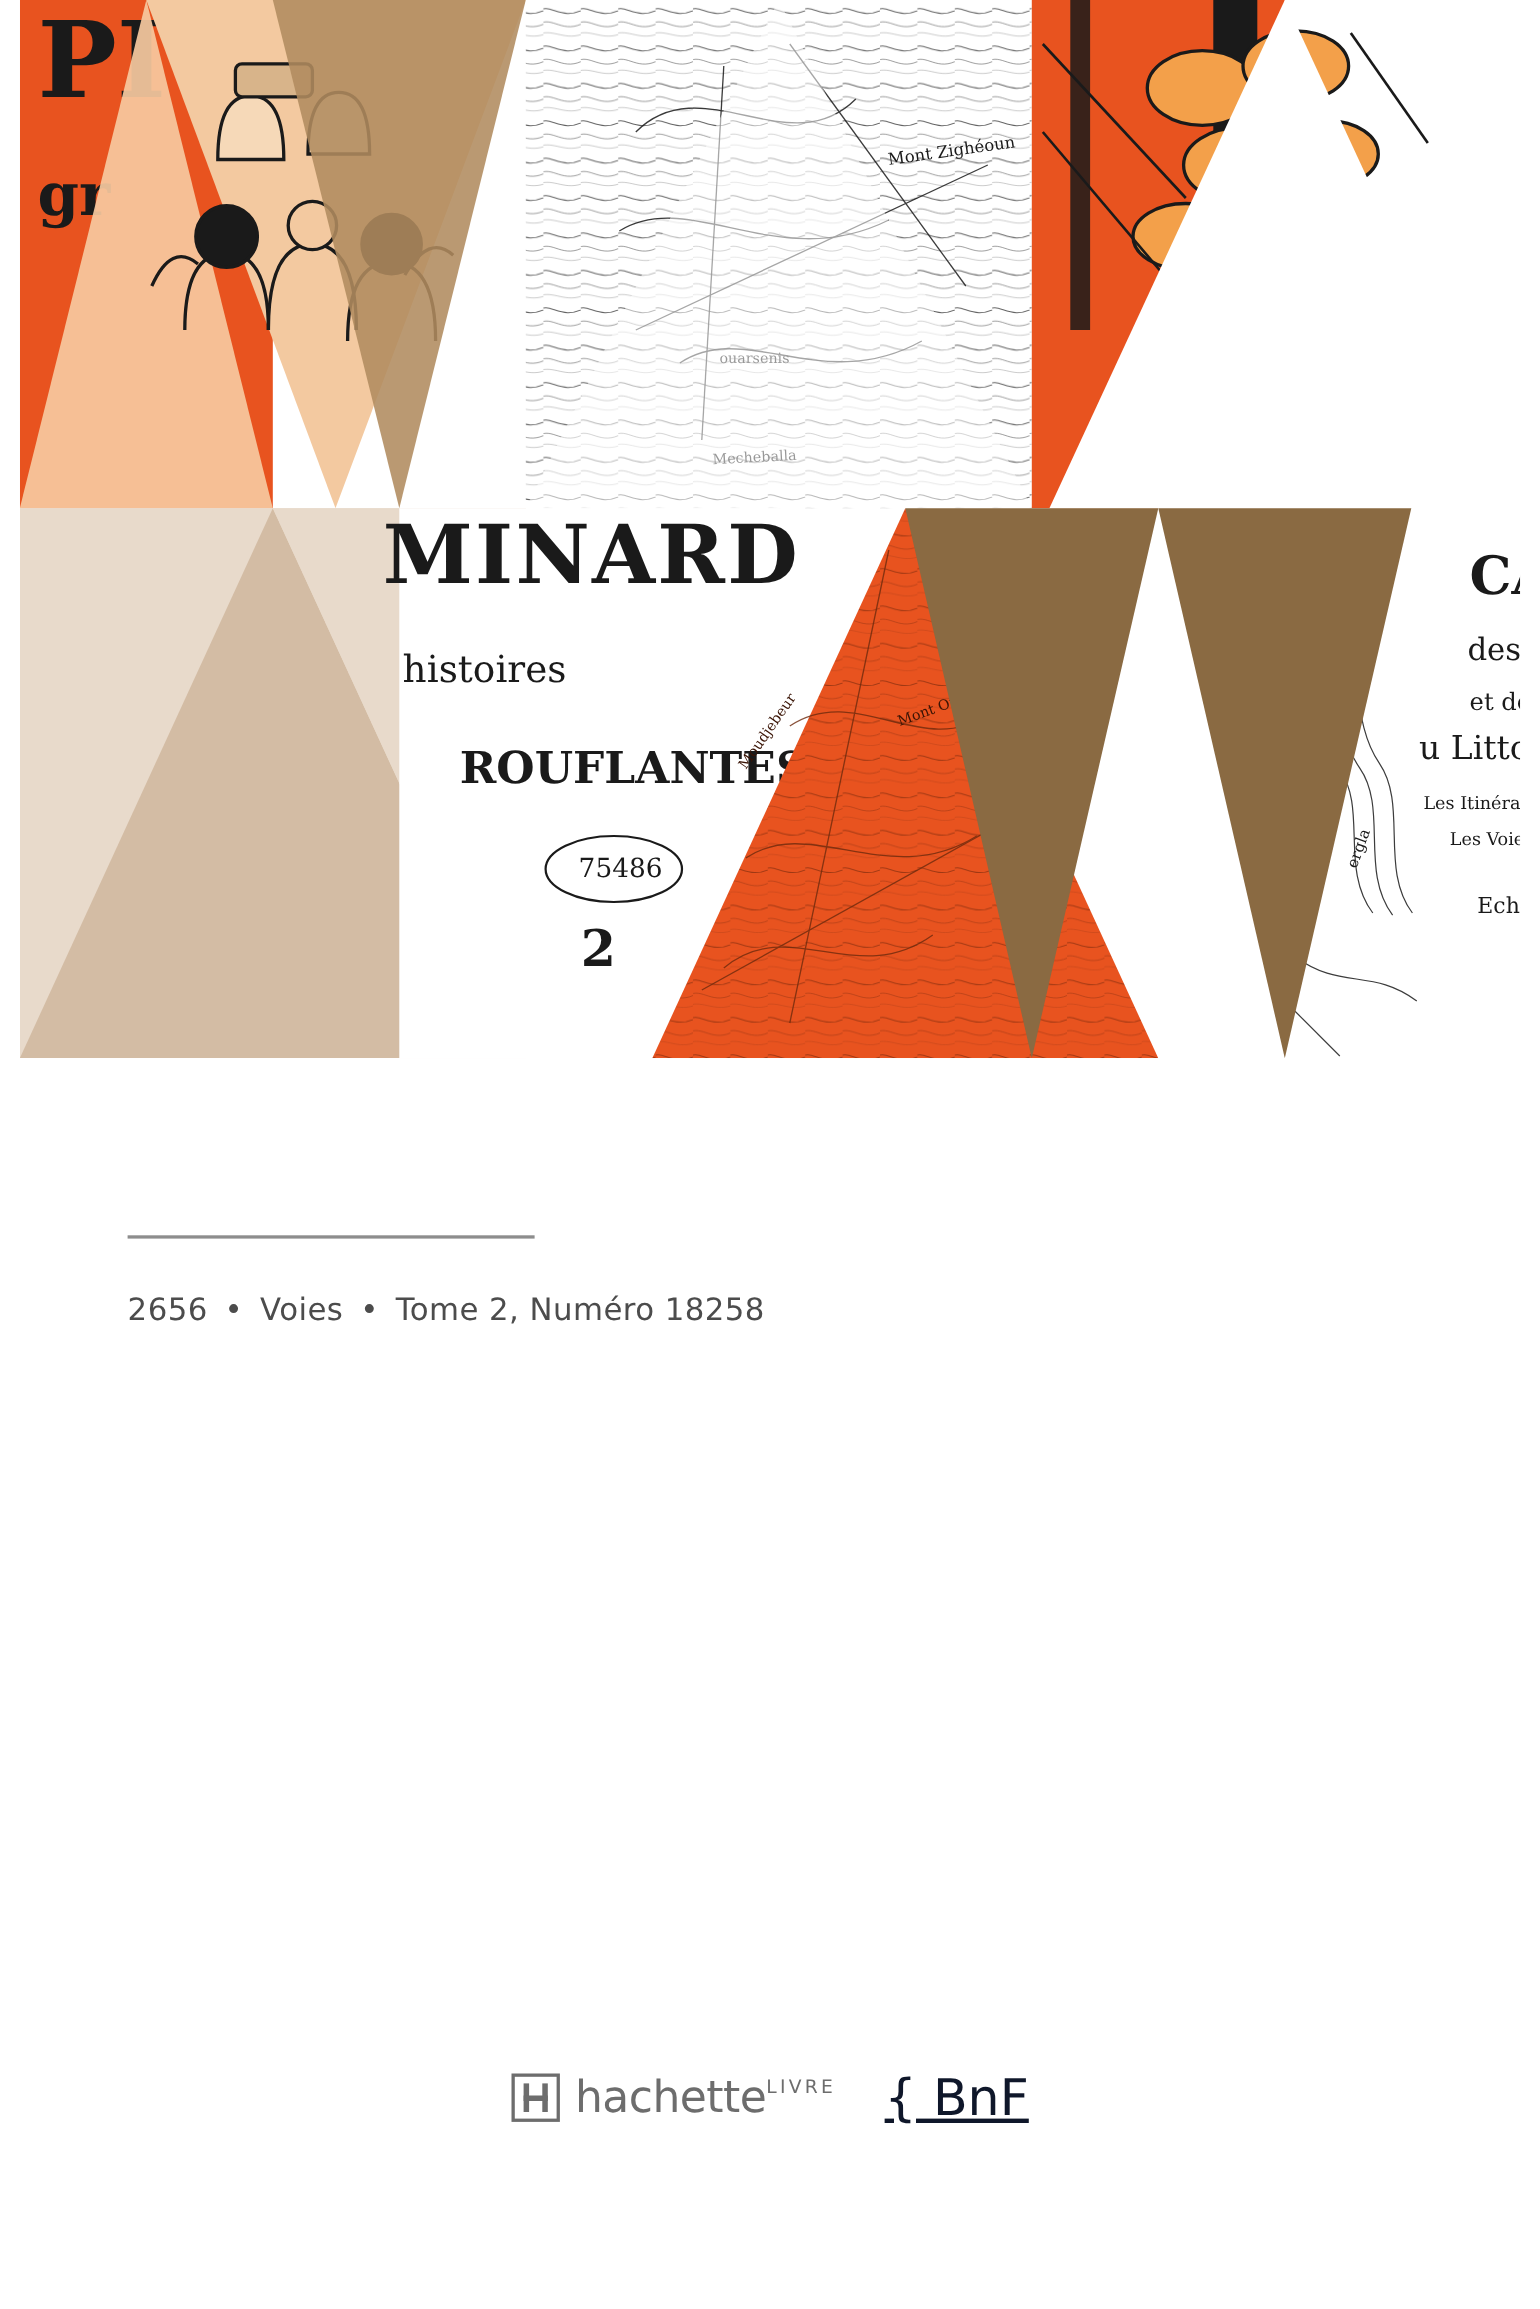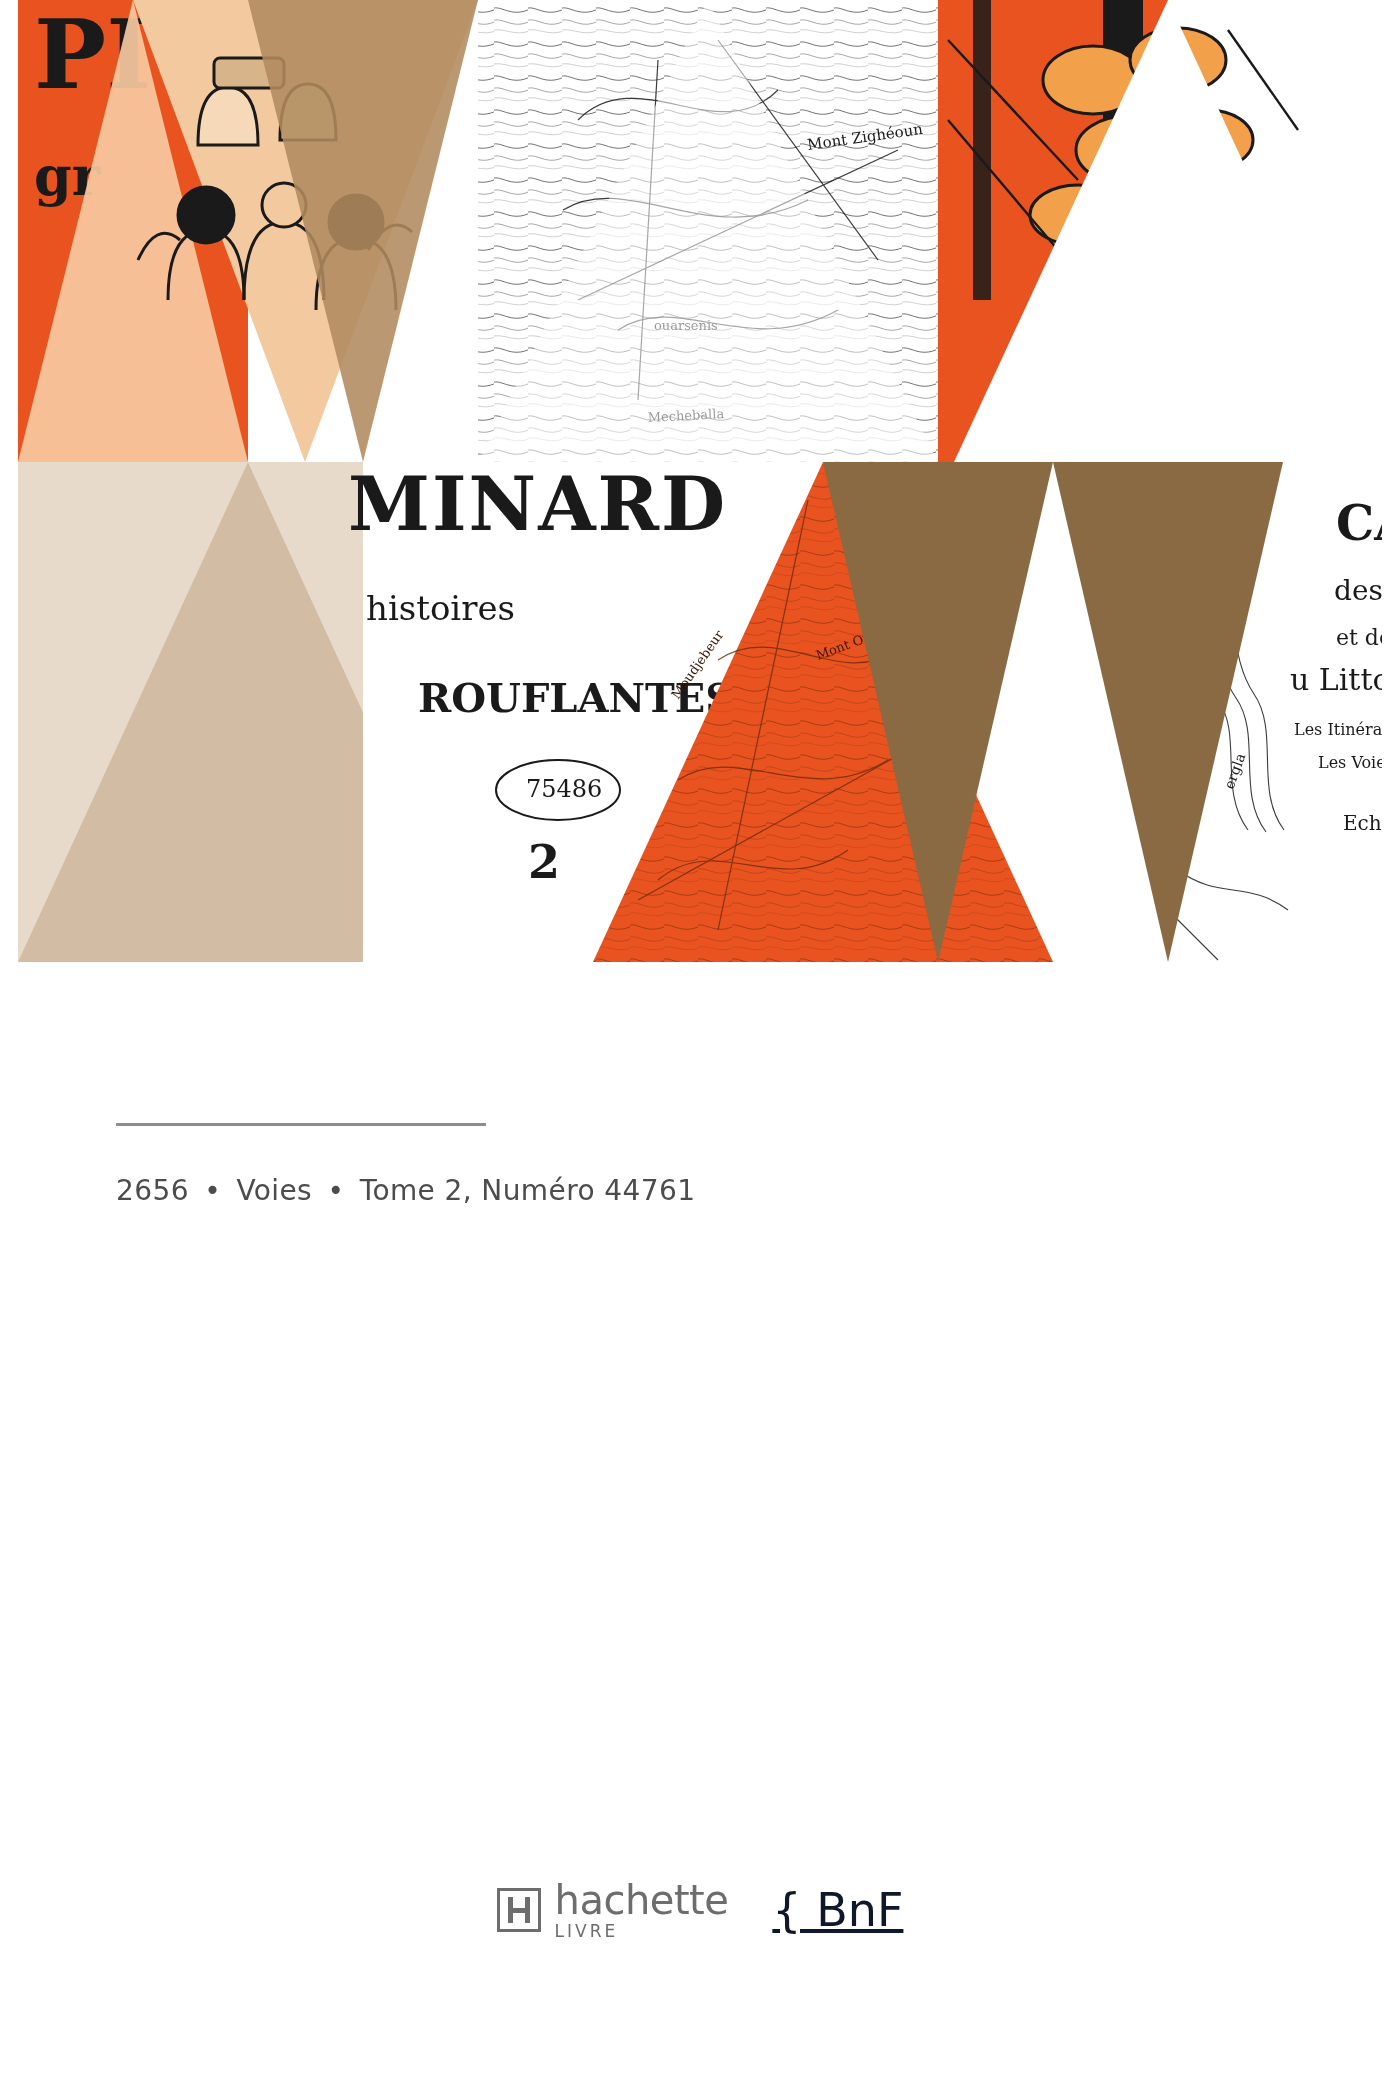--- a/index.html
+++ b/index.html
@@ -106,21 +106,21 @@
     right: 8px; top: 6px; width: 5px; height: 26px;
   }
   .hachette-mark span.bar {
     position: absolute;
     left: 8px; right: 8px; top: 17px; height: 5px;
     background: #6d6d6d;
     display: block;
   }
   .hachette-words {
     display: flex;
-    flex-direction: column;
+    flex-direction: row;
     line-height: 1;
   }
   .hachette-name {
     font-family: "DejaVu Sans", sans-serif;
     font-size: 40px;
     font-weight: 400;
     color: #6d6d6d;
     letter-spacing: -0.5px;
   }
   .hachette-sub {
@@ -292,21 +292,21 @@
     </svg>
   </div>
 
   <div class="title-block">
     <div class="rule"></div>
     <div class="subtitle">
       <span>2656</span>
       <span class="sep">•</span>
       <span>Voies</span>
       <span class="sep">•</span>
-      <span>Tome 2, Numéro 44761</span>
+      <span>Tome 2, Numéro 18258</span>
     </div>
   </div>
 
   <div class="footer">
     <div class="hachette-logo">
       <span class="hachette-mark">
           <span class="bar"></span>
         </span>
       <span class="hachette-words">
         <span class="hachette-name">hachette</span>

